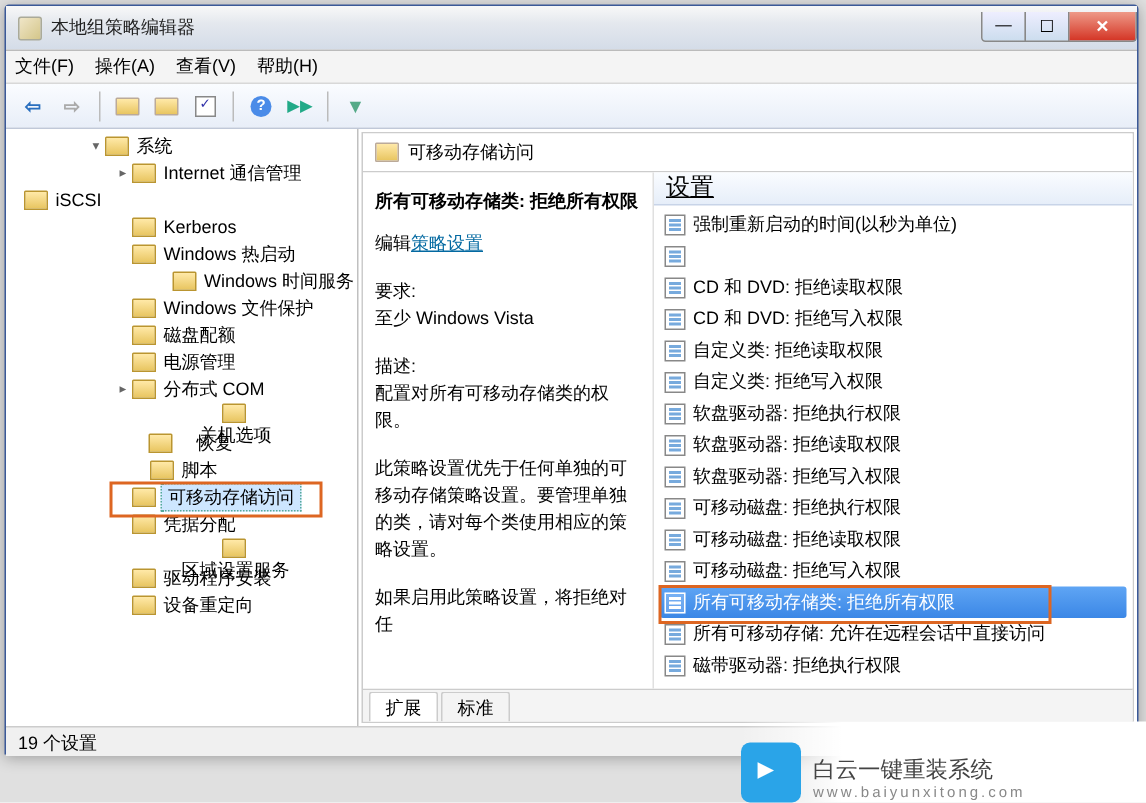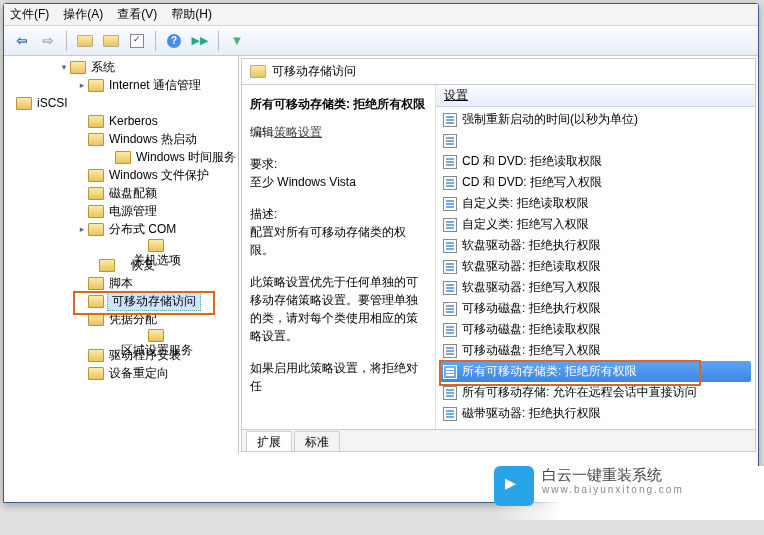--- a/index.html
+++ b/index.html
@@ -42,51 +42,60 @@
 .tree-item.boxed { position: relative; }
 .tree-item.boxed::after { content: ""; position: absolute; left: 69px; top: -1px; width: 138px; height: 20px; border: 2px solid #d62; pointer-events: none; }
 
 .right-pane { flex: 1; display: flex; flex-direction: column; border: 1px solid #ccc; margin: 2px; }
 .path-hdr { height: 26px; background: #fff; border-bottom: 1px solid #ccc; display: flex; align-items: center; padding: 0 8px; font-size: 12px; }
 .path-folder { width: 16px; height: 13px; background: linear-gradient(#ffe9a8,#e8c560); border: 1px solid #ba9; border-radius: 1px; margin-right: 6px; }
 
 .right-body { flex: 1; display: flex; position: relative; background: #fff; }
 .detail-col { width: 193px; padding: 10px 8px; font-size: 12px; line-height: 1.5; overflow: hidden; }
 .detail-title { font-weight: bold; margin-bottom: 10px; }
-.detail-link { color: #404040; text-decoration: underline; }
+.detail-link { color: #0369a1; text-decoration: underline; }
 .detail-section { margin-top: 14px; }
 .list-col { flex: 1; border-left: 1px solid #e0e0e0; display: flex; flex-direction: column; }
-.list-hdr { height: 22px; background: linear-gradient(#fafcff,#e6eef9); border-bottom: 1px solid #c8d4e8; font-size: 12px; padding: 0 8px; display: flex; align-items: center; text-decoration: underline; }
+.list-hdr { height: 22px; background: linear-gradient(#fafcff,#e6eef9); border-bottom: 1px solid #c8d4e8; font-size: 16px; padding: 0 8px; display: flex; align-items: center; text-decoration: underline; }
 .list-body { flex: 1; overflow: hidden; padding: 2px 4px; }
 .list-row { display: flex; align-items: center; height: 21px; font-size: 12px; white-space: nowrap; padding: 0 3px; }
 .list-row.sel { background: linear-gradient(#5fa5f4,#3b87e6); color: #fff; border-radius: 2px; }
 .list-row.boxed { position: relative; }
 .list-row.boxed::after { content:""; position: absolute; left: -1px; top: -1px; right: 50px; height: 22px; border: 2px solid #d62; pointer-events: none; }
 .policy-icon { width: 14px; height: 14px; border: 1px solid #888; background: #fff; margin-right: 5px; flex-shrink: 0; position: relative; }
 .policy-icon::before { content:""; position: absolute; left: 2px; top: 2px; right: 2px; height: 2px; background: #7ad; box-shadow: 0 3px 0 #7ad, 0 6px 0 #7ad; }
 .list-row.sel .policy-icon { border-color: #fff; background: rgba(255,255,255,0.2); }
 .list-row.sel .policy-icon::before { background: #fff; box-shadow: 0 3px 0 #fff, 0 6px 0 #fff; }
 
 .tabs { height: 22px; border-top: 1px solid #ccc; display: flex; align-items: flex-end; padding: 0 4px; background: #f4f4f4; font-size: 12px; }
 .tab { padding: 2px 10px 0; border: 1px solid #ccc; border-bottom: none; background: #f4f4f4; margin-right: 2px; border-radius: 2px 2px 0 0; }
 .tab.active { background: #fff; }
 
 .statusbar { height: 20px; background: #f0f0f0; border-top: 1px solid #ccc; font-size: 12px; padding: 2px 8px; }
 
-.watermark { position: absolute; right: 0; bottom: 15px; width: 270px; height: 54px; background: linear-gradient(90deg, rgba(255,255,255,0) 0%, #fff 25%); display: flex; align-items: flex-start; pointer-events: none; }
+.watermark { position: absolute; right: 0; bottom: 0; width: 270px; height: 54px; background: linear-gradient(90deg, rgba(255,255,255,0) 0%, #fff 25%); display: flex; align-items: flex-end; pointer-events: none; }
 .wm-badge { width: 40px; height: 40px; background: #2aa4e8; border-radius: 6px; margin-right: 8px; position: relative; }
 .wm-badge::after { content:"▸"; color: #fff; font-size: 22px; position: absolute; left: 11px; top: 4px; }
 .wm-text { color: #444; font-size: 15px; line-height: 1.2; }
 .wm-sub { font-size: 10px; color: #888; letter-spacing: 2px; }
 </style>
 </head>
 <body>
 
 <div class="window">
 
+  <div class="titlebar">
+    <div class="titlebar-icon"></div>
+    <div class="titlebar-text">本地组策略编辑器</div>
+    <div class="titlebar-btns">
+      <div class="titlebar-btn min-btn">—</div>
+      <div class="titlebar-btn max-btn">☐</div>
+      <div class="titlebar-btn close-btn">✕</div>
+    </div>
+  </div>
 
   <div class="menubar">
     <span>文件(F)</span>
     <span>操作(A)</span>
     <span>查看(V)</span>
     <span>帮助(H)</span>
   </div>
 
   <div class="toolbar">
     <div class="tb-btn">
@@ -175,21 +184,21 @@
           <div class="tree-item" style="padding-left: 72px; flex-direction: column;">
             <span class="tree-toggle"></span>
             <span class="tree-folder"></span>
             <span class="tree-label">关机选项</span>
           </div>
           <div class="tree-item" style="padding-left: 72px; gap: 11px;">
             <span class="tree-toggle"></span>
             <span class="tree-folder"></span>
             <span class="tree-label">恢复</span>
           </div>
-          <div class="tree-item" style="padding-left: 72px;">
+          <div class="tree-item" style="padding-left: 72px; margin-left: 12px;">
             <span class="tree-toggle"></span>
             <span class="tree-folder"></span>
             <span class="tree-label">脚本</span>
           </div>
           <div class="tree-item sel boxed" style="padding-left: 72px;">
             <span class="tree-toggle"></span>
             <span class="tree-folder"></span>
             <span class="tree-label">可移动存储访问</span>
           </div>
           <div class="tree-item" style="padding-left: 72px;">
@@ -306,20 +315,23 @@
       </div>
 
       <div class="tabs">
         <div class="tab active">扩展</div>
         <div class="tab">标准</div>
       </div>
     </div>
 
   </div>
 
+  <div class="statusbar">
+    <span>19 个设置</span>
+  </div>
 
 </div>
 
 <div class="watermark">
   <div class="wm-badge"></div>
   <div class="wm-text">
     <div>白云一键重装系统</div>
     <div class="wm-sub">www.baiyunxitong.com</div>
   </div>
 </div>

